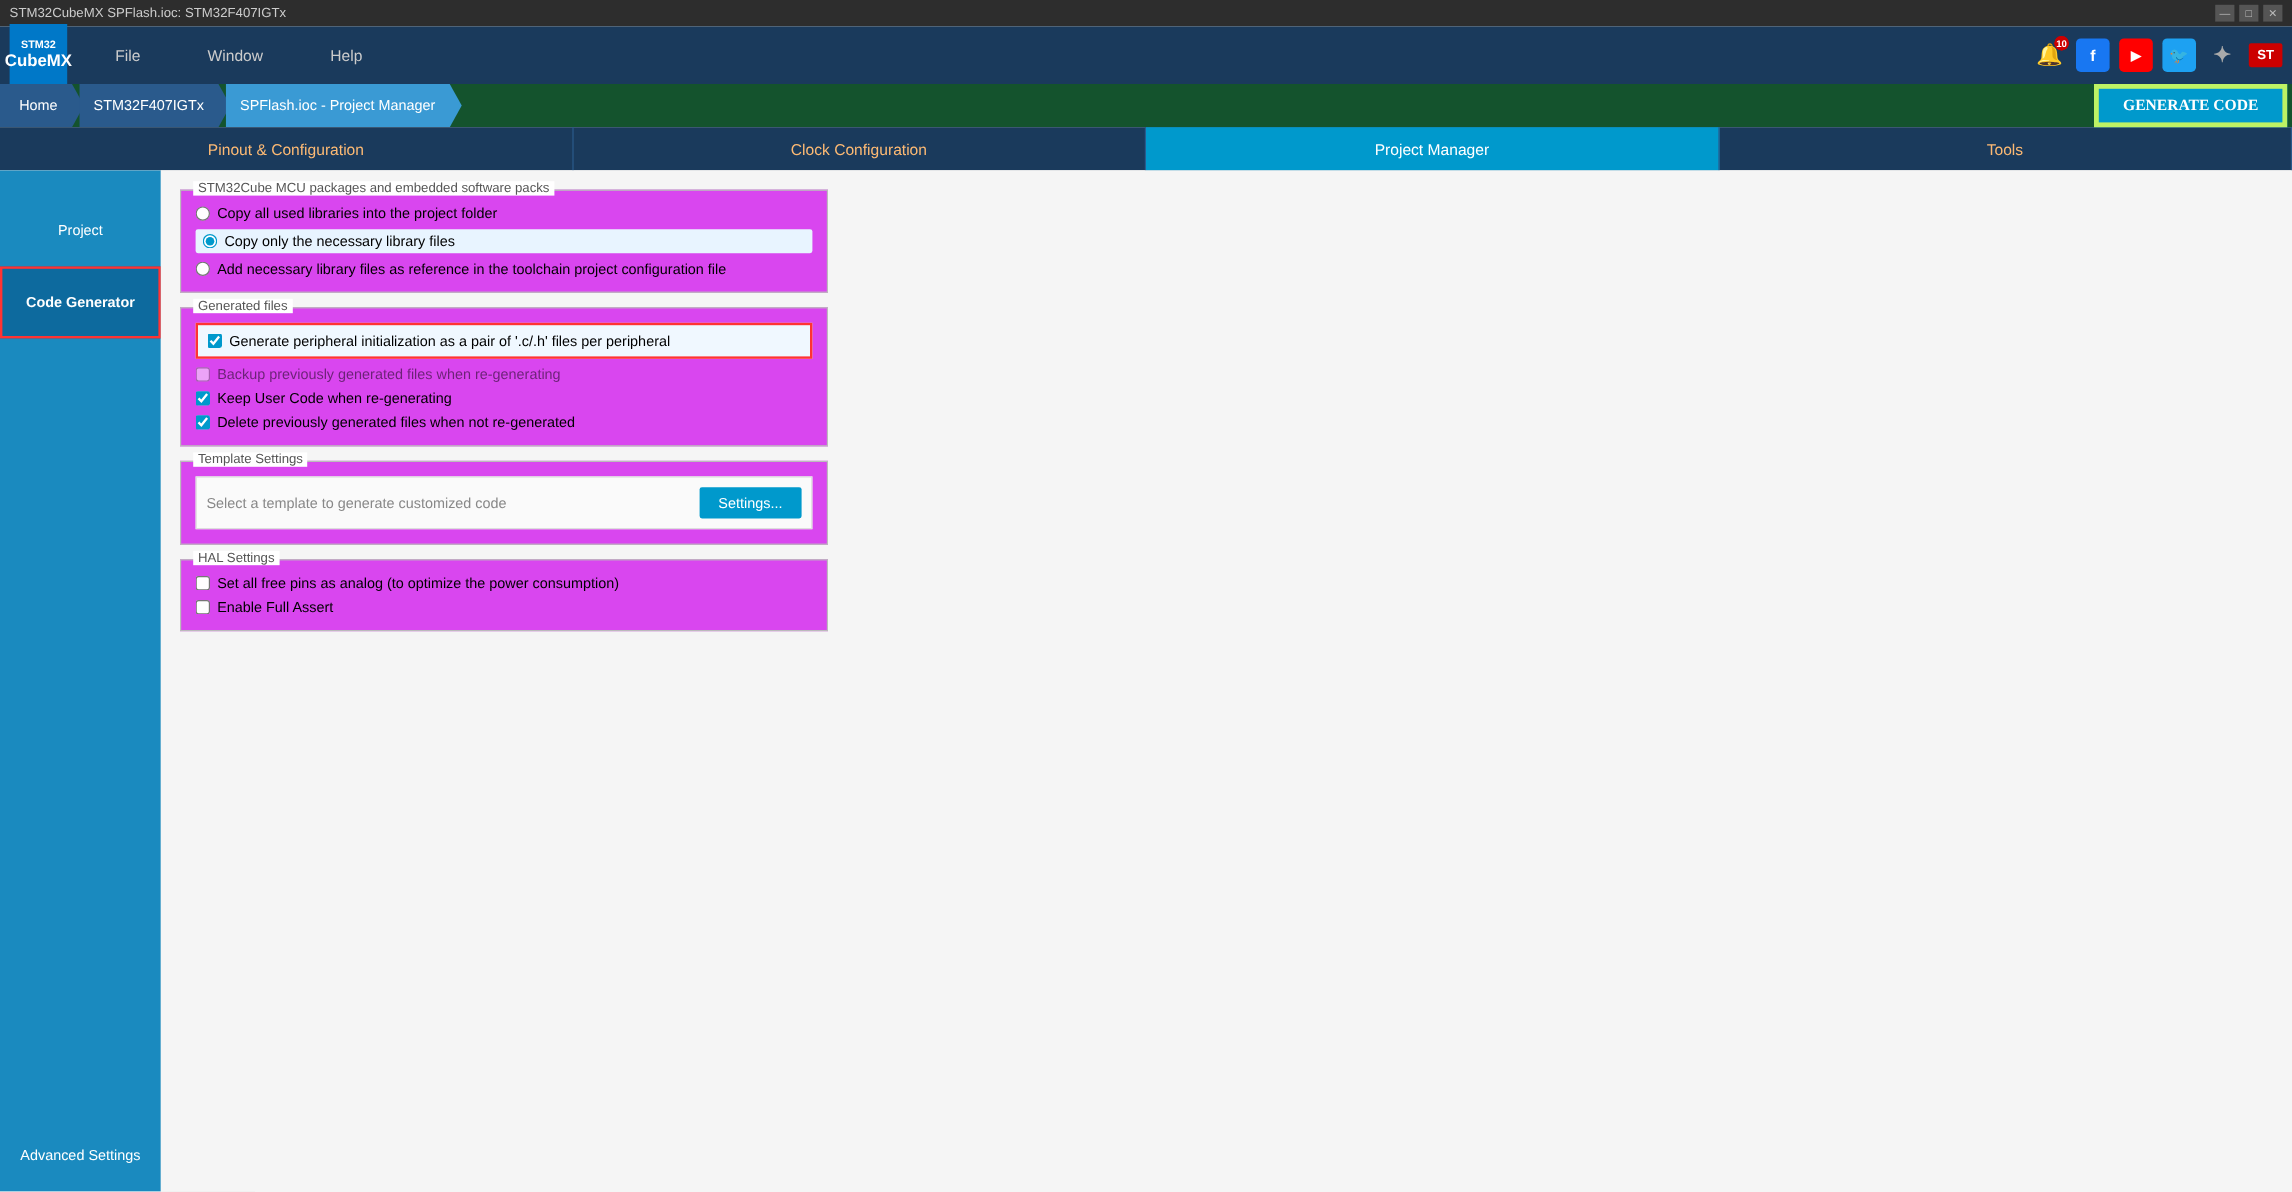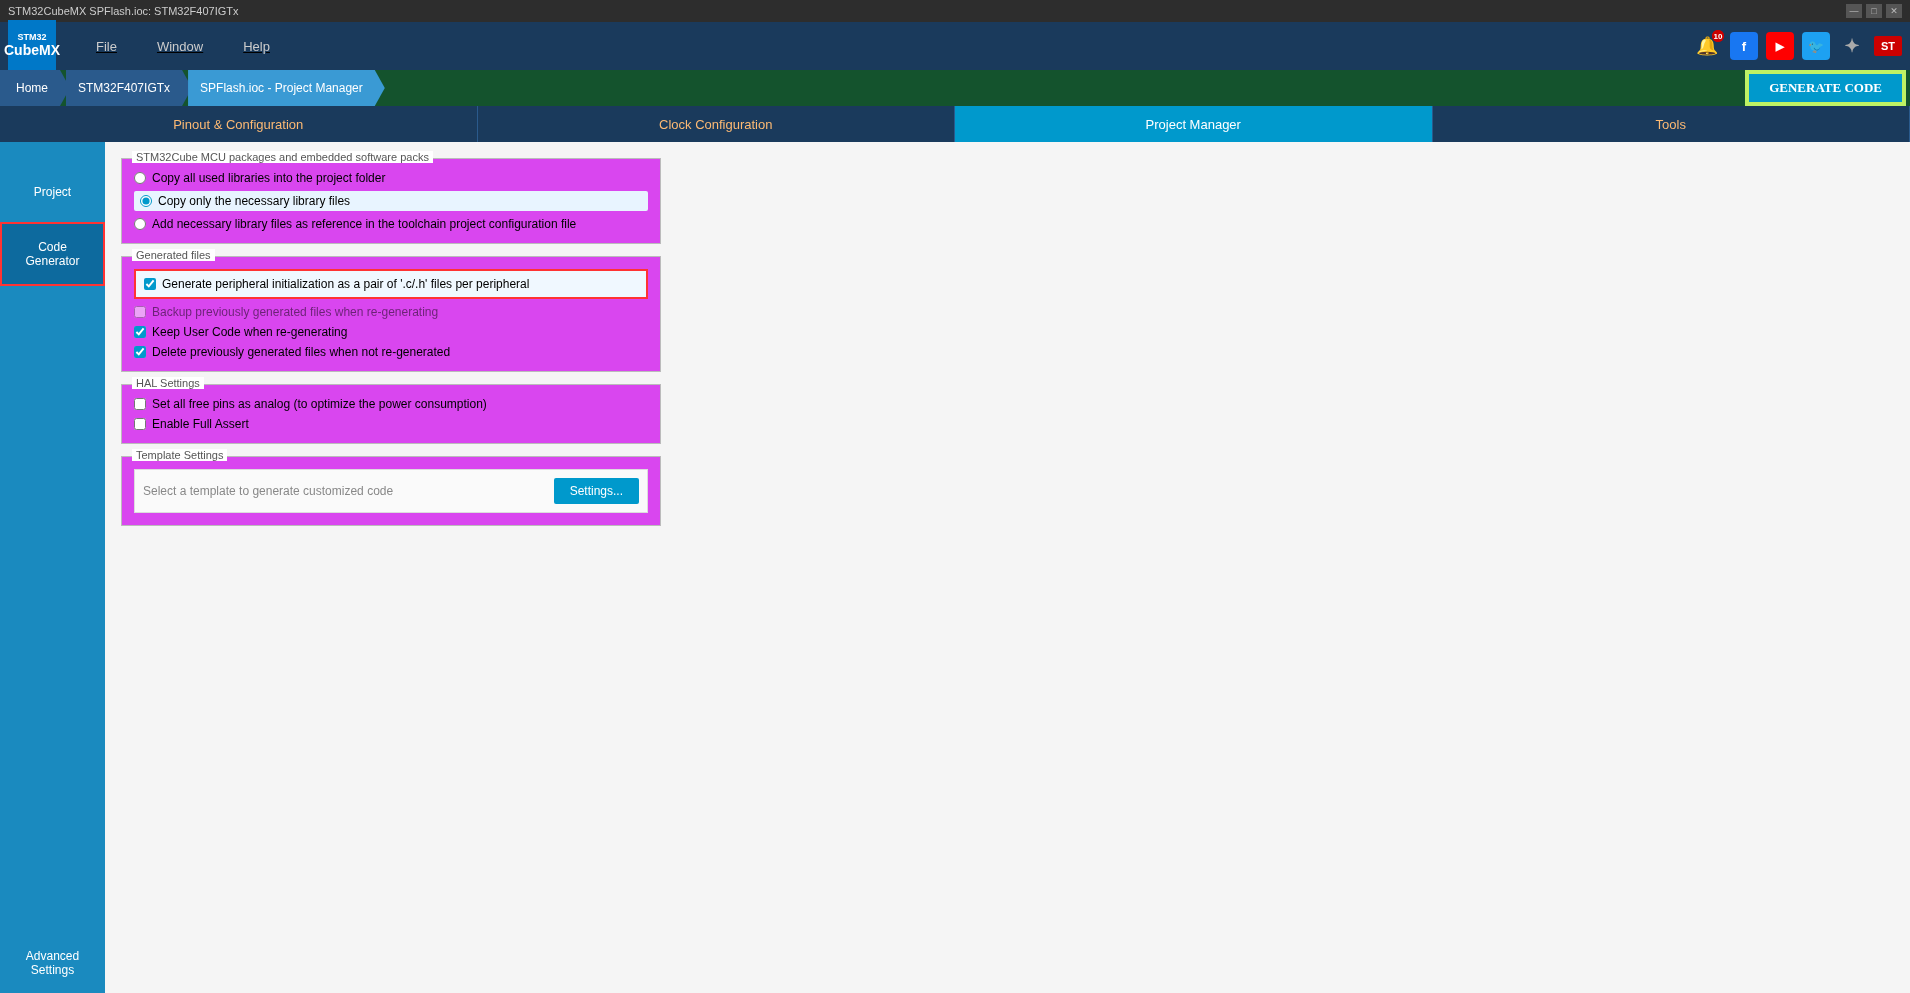--- a/index.html
+++ b/index.html
@@ -40,21 +40,21 @@
       align-items: center;
       justify-content: center;
       color: white;
       font-size: 8px;
       font-weight: bold;
       line-height: 1.1;
       padding: 2px;
     }
     .logo-box .stm32 { font-size: 9px; }
     .logo-box .cubemx { font-size: 14px; }
-    .menu-items { display: flex; gap: 0; flex: 1; text-decoration: underline; }
+    .menu-items { display: flex; gap: 16px; flex: 1; }
     .menu-item {
       color: #ccc;
       padding: 0 20px;
       cursor: pointer;
       font-size: 13px;
       height: 48px;
       display: flex;
       align-items: center;
     }
     .social-icons { display: flex; align-items: center; gap: 8px; margin-left: auto; }
@@ -121,21 +121,21 @@
 
     
     .main-layout {
       display: flex;
       height: calc(993px - 22px - 48px - 36px - 36px);
       background: #e8e8e8;
     }
 
     
     .sidebar {
-      width: 105px;
+      width: 134px;
       background: #1a8abf;
       display: flex;
       flex-direction: column;
       align-items: center;
       padding-top: 20px;
       gap: 0;
     }
     .sidebar-item {
       width: 100%;
       padding: 16px 8px;
@@ -144,21 +144,21 @@
       text-align: center;
       cursor: pointer;
       display: flex;
       align-items: center;
       justify-content: center;
       min-height: 60px;
     }
     .sidebar-item.active {
       background: #0d6a9e;
       border: 2px solid #ff3333;
-      font-weight: normal;
+      font-weight: bold;
     }
 
     
     .content {
       flex: 1;
       background: #f5f5f5;
       padding: 16px;
       overflow-y: auto;
     }
 
@@ -335,35 +335,35 @@
           <span>Keep User Code when re-generating</span>
         </label>
         <label class="checkbox-item">
           <input type="checkbox" class="checkbox-input" checked="" style="">
           <span>Delete previously generated files when not re-generated</span>
         </label>
       </div>
     </div>
 
     <div class="fieldset-group" style="max-width:540px;">
+      <span class="fieldset-legend">Template Settings</span>
+      <div class="template-row" style="margin-top:4px;">
+        <span style="color:#888;font-size:12px;">Select a template to generate customized code</span>
+        <button class="settings-btn">Settings...</button>
+      </div>
+    </div>
+
+    <div class="fieldset-group" style="max-width:540px;">
       <span class="fieldset-legend">HAL Settings</span>
       <div class="checkbox-group" style="margin-top:4px;">
         <label class="checkbox-item">
           <input type="checkbox" class="checkbox-input" style="">
           <span>Set all free pins as analog (to optimize the power consumption)</span>
         </label>
         <label class="checkbox-item">
           <input type="checkbox" class="checkbox-input" style="">
           <span>Enable Full Assert</span>
         </label>
       </div>
     </div>
 
-    <div class="fieldset-group" style="max-width:540px;">
-      <span class="fieldset-legend">Template Settings</span>
-      <div class="template-row" style="margin-top:4px;">
-        <span style="color:#888;font-size:12px;">Select a template to generate customized code</span>
-        <button class="settings-btn">Settings...</button>
-      </div>
-    </div>
-
   </div>
 </div>
 
 </body></html>

